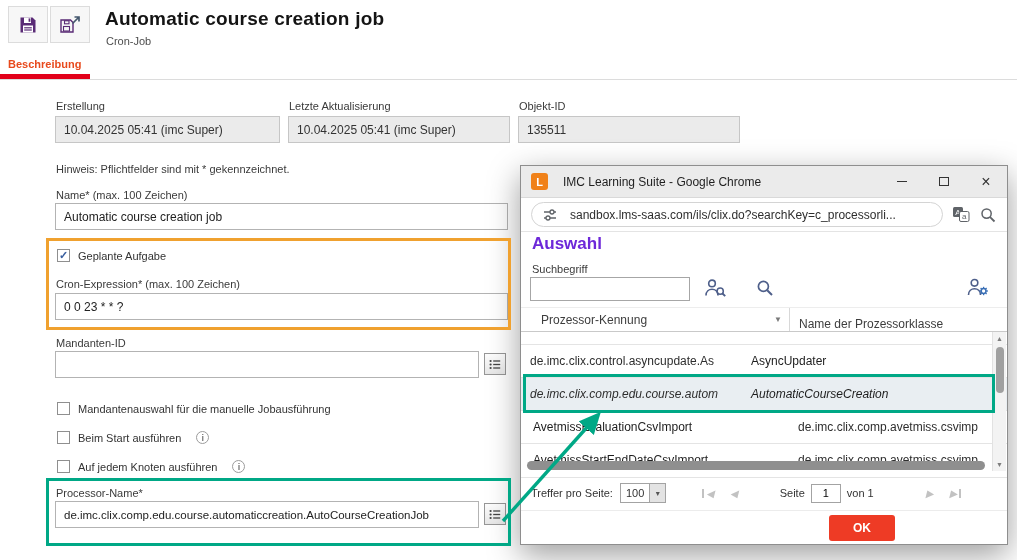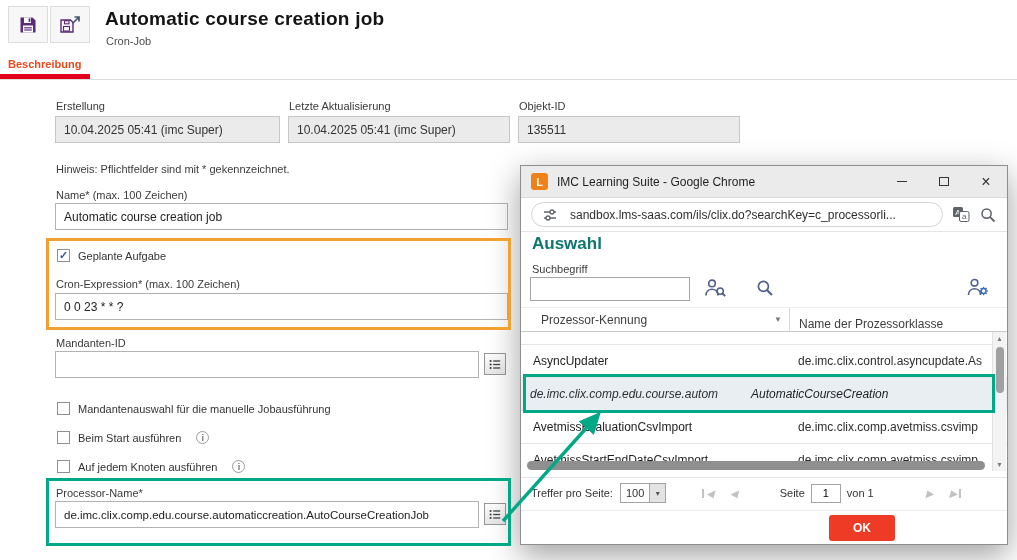--- a/index.html
+++ b/index.html
@@ -21,29 +21,29 @@
   .cb{width:13px;height:13px;border:1px solid #8f8f8f;background:#fff;display:inline-flex;align-items:center;justify-content:center;font-size:11px;font-weight:bold;line-height:1;color:#3a5f9f;flex:none}
   .cb-label{font-size:11px;color:#333}
   .info-ico{width:13px;height:13px;border:1px solid #9c9c9c;border-radius:50%;color:#777;font-size:9px;font-weight:bold;display:inline-flex;align-items:center;justify-content:center;margin-left:7px;flex:none}
   .picker{width:22px;height:22px;border:1px solid #979797;background:linear-gradient(#fdfdfd,#e7e7e7);display:inline-flex;align-items:center;justify-content:center;padding:0}
   .ann{border:3px solid;pointer-events:none;background:transparent;z-index:9}
   .ann.orange{border-color:#f0a12f}
   .ann.green{border-color:#00a886}
   .popup{background:#fff;border:1px solid #8e8e8e;box-shadow:0 10px 30px rgba(0,0,0,.38);z-index:5}
   .p-titlebar{position:absolute;left:0;top:0;width:100%;height:32px;background:#ebebeb;display:flex;align-items:center;padding-left:10px;border-bottom:1px solid #d9d9d9}
   .favicon{width:17px;height:17px;border-radius:3px;background:#f08119;color:#fff;font-size:11px;font-weight:bold;display:inline-flex;align-items:center;justify-content:center;flex:none}
-  .p-title{font-size:12px;color:#1f1f1f;margin-left:9px;flex:1;white-space:nowrap;overflow:hidden}
+  .p-title{font-size:12px;color:#1f1f1f;margin-left:15px;flex:1;white-space:nowrap;overflow:hidden}
   .win-controls{display:flex;height:100%}
   .wc{width:42px;height:100%;display:flex;align-items:center;justify-content:center;color:#333;font-size:16px;line-height:1}
   .min-glyph{display:inline-block;width:10px;border-top:1.5px solid #333}
   .max-glyph{display:inline-block;width:10px;height:9px;border:1.2px solid #333}
   .p-addressbar{position:absolute;left:0;top:32px;width:100%;height:34px;background:#ffffff;border-bottom:1px solid #e4e4e4;display:flex;align-items:center;padding:0 10px;gap:9px}
   .url-pill{flex:1;height:25px;background:#fff;border:1px solid #d4d4d4;border-radius:13px;display:flex;align-items:center;gap:12px;padding:0 10px;overflow:hidden}
   .url-text{font-size:12px;color:#2e2e2e;white-space:nowrap}
-  .p-heading{font-size:17px;font-weight:bold;color:#0f766e}
+  .p-heading{font-size:17px;font-weight:bold;color:#6d28d9}
   .search-input{border:1px solid #a6a6a6;font-size:12px;padding:0 6px}
   .icon-btn{display:inline-flex;align-items:center;justify-content:center;padding:0}
   .tbl-head{display:flex;align-items:center;border-top:1px solid #ededed;border-bottom:1px solid #c9c9c9;background:#fff}
   .th{font-size:12px;color:#3d3d3d}
   .hc1{width:268px;display:flex;align-items:center;padding-left:20px;height:100%}
   .hc2{flex:1;padding-left:9px;border-left:1px solid #d8d8d8;height:100%;display:flex;align-items:flex-end}
   .caret{font-size:8px;color:#7a7a7a;margin-left:auto;margin-right:7px}
   .tbl-body{overflow:hidden;background:#fff}
   .tr{display:flex;align-items:center;height:33px;border-bottom:1px solid #e4e4e4;background:#fff}
   .tr.first{margin-top:-20px}
@@ -249,22 +249,22 @@
         <span>Name der Prozessorklasse</span>
       </div>
     </div>
 
     <div class="abs tbl-body" style="left:0;top:166px;width:486px;height:138px">
       <div class="tr first">
         <div class="td tc1">AbsoMeriter</div>
         <div class="td tc2">de.imc.clix.communication.me</div>
       </div>
       <div class="tr">
+        <div class="td tc2">de.imc.clix.control.asyncupdate.As</div>
         <div class="td tc1">AsyncUpdater</div>
-        <div class="td tc2">de.imc.clix.control.asyncupdate.As</div>
       </div>
       <div class="tr sel">
         <div class="td tc2">de.imc.clix.comp.edu.course.autom</div>
         <div class="td tc1">AutomaticCourseCreation</div>
       </div>
       <div class="tr">
         <div class="td tc1">AvetmissEvaluationCsvImport</div>
         <div class="td tc2">de.imc.clix.comp.avetmiss.csvimp</div>
       </div>
       <div class="tr">

